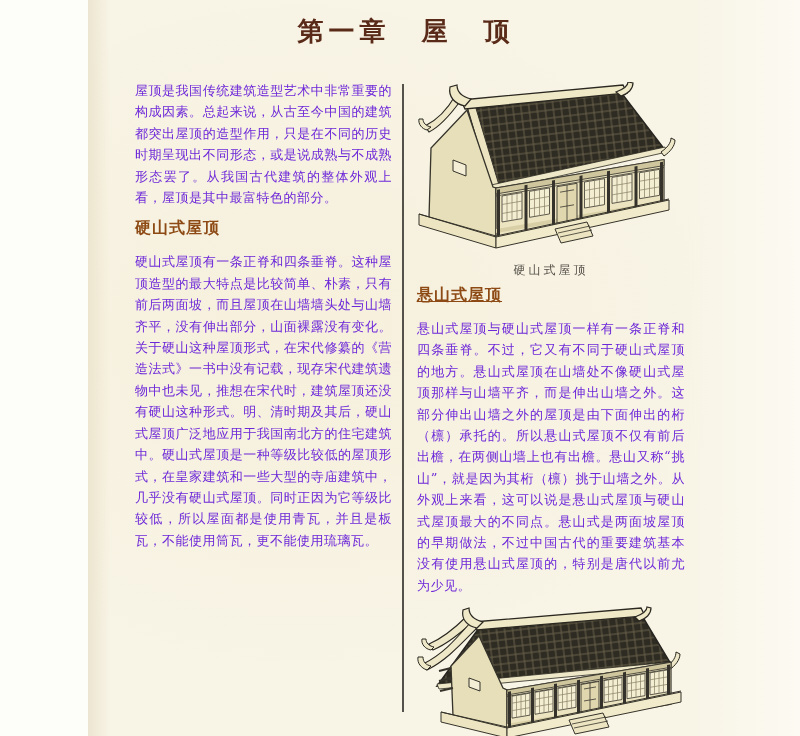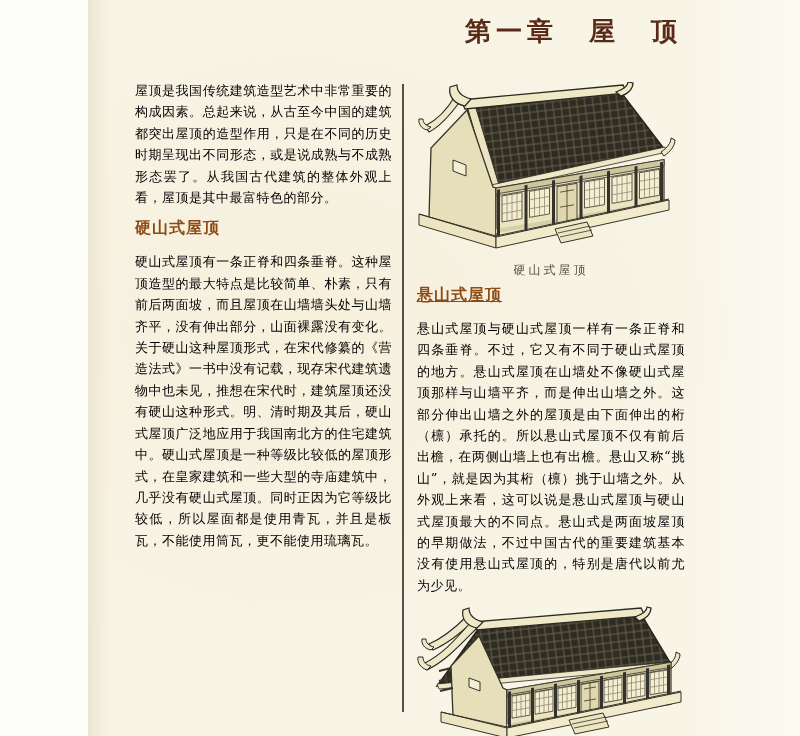--- a/index.html
+++ b/index.html
@@ -3,26 +3,26 @@
 <meta charset="utf-8">
 <style>
   html,body{margin:0;padding:0;background:#ffffff;}
   .canvas{position:relative;width:800px;height:736px;background:#fdfdfa;overflow:hidden;
           font-family:"DejaVu Serif", serif;}
   .page{position:absolute;left:88px;top:0;width:712px;height:736px;
         background:linear-gradient(90deg,#ece5d0 0px,#f8f4e6 22px,#f8f4e6 600px,#fcfaf2 712px);}
   .page::after{content:"";position:absolute;inset:0;
         background:radial-gradient(ellipse at 30% 45%, rgba(242,232,200,0.35), rgba(242,232,200,0) 60%);
         pointer-events:none;}
-  .chapter-title{position:absolute;left:130px;top:14px;width:552px;text-align:right;
+  .chapter-title{position:absolute;left:130px;top:14px;width:552px;text-align:center;
         font-size:26px;font-weight:bold;color:#5a2a18;letter-spacing:5px;}
   .divider{position:absolute;left:402px;top:84px;width:2px;height:628px;background:#54514a;}
   .col-left{position:absolute;left:135px;top:80px;width:257px;}
   .col-right{position:absolute;left:417px;top:82px;width:268px;}
-  p.body{font-size:13px;line-height:21.4px;text-align:justify;color:#000000;
+  p.body{font-size:13px;line-height:21.4px;text-align:justify;color:#6d28d9;
         margin:0 0 10px 0;letter-spacing:0.5px;}
   h2.sec{font-size:16px;font-weight:bold;color:#8d4a15;margin:6px 0 12px 0;letter-spacing:1px;
         font-family:"DejaVu Sans", sans-serif;}
   .figure{display:block;}
   .figure svg{display:block;}
   .figcap{text-align:center;font-size:12px;color:#56514a;letter-spacing:3px;margin:8px 0 0 0;}
   .rc-head{margin-top:16px;text-decoration:underline;}
 </style>
 </head>
 <body>

